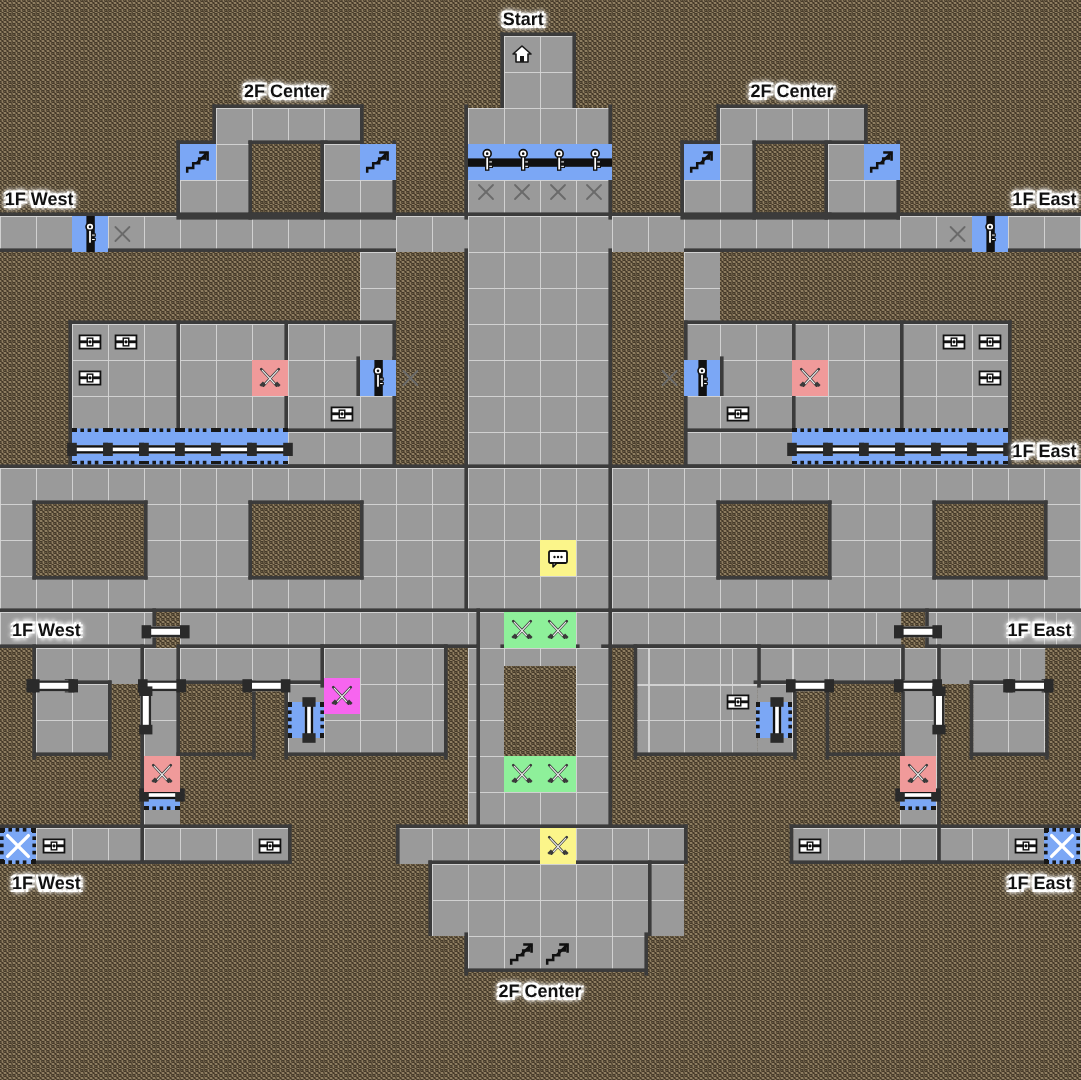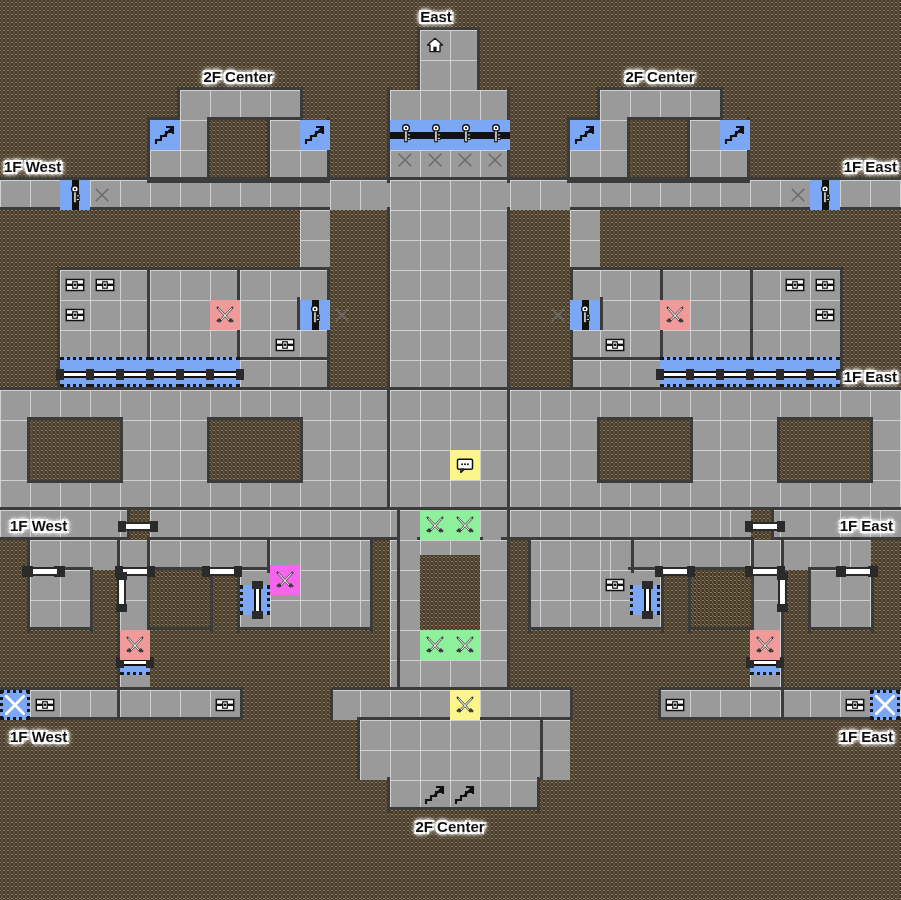--- a/index.html
+++ b/index.html
@@ -879,21 +879,21 @@
             <path d="M7 17 L7 21 L11 17 Z" fill="#fff" stroke="#111" stroke-width="1.6" stroke-linejoin="round"></path>
             <circle cx="8.5" cy="11" r="1.2" fill="#111"></circle>
             <circle cx="12" cy="11" r="1.2" fill="#111"></circle>
             <circle cx="15.5" cy="11" r="1.2" fill="#111"></circle>
           </svg>
         </span>
       </div>
     </div>
 
   <div class="layer" id="labels">
-      <div class="lbl c" style="left: 436px; top: 8px;">East</div>
+      <div class="lbl c" style="left: 436px; top: 8px;">Start</div>
       <div class="lbl c" style="left: 238px; top: 68px;">2F Center</div>
       <div class="lbl c" style="left: 660px; top: 68px;">2F Center</div>
       <div class="lbl" style="left: 4px; top: 158px;">1F West</div>
       <div class="lbl r" style="left: 897px; top: 158px;">1F East</div>
       <div class="lbl r" style="left: 897px; top: 368px;">1F East</div>
       <div class="lbl" style="left: 10px; top: 517px;">1F West</div>
       <div class="lbl r" style="left: 893px; top: 517px;">1F East</div>
       <div class="lbl" style="left: 10px; top: 728px;">1F West</div>
       <div class="lbl r" style="left: 893px; top: 728px;">1F East</div>
       <div class="lbl c" style="left: 450px; top: 818px;">2F Center</div>

